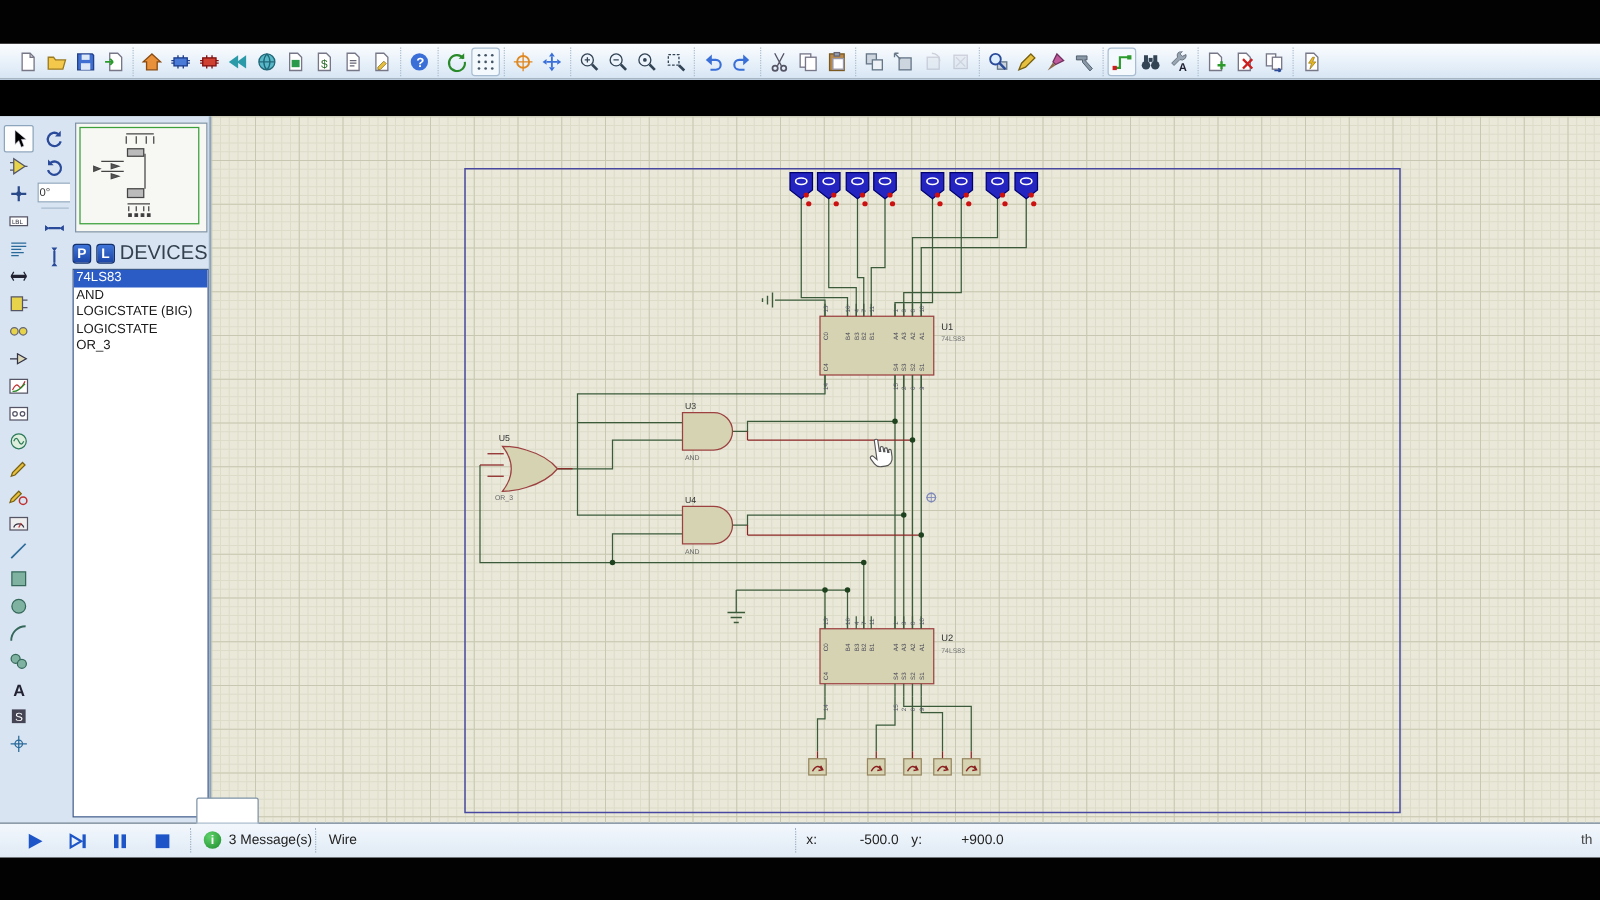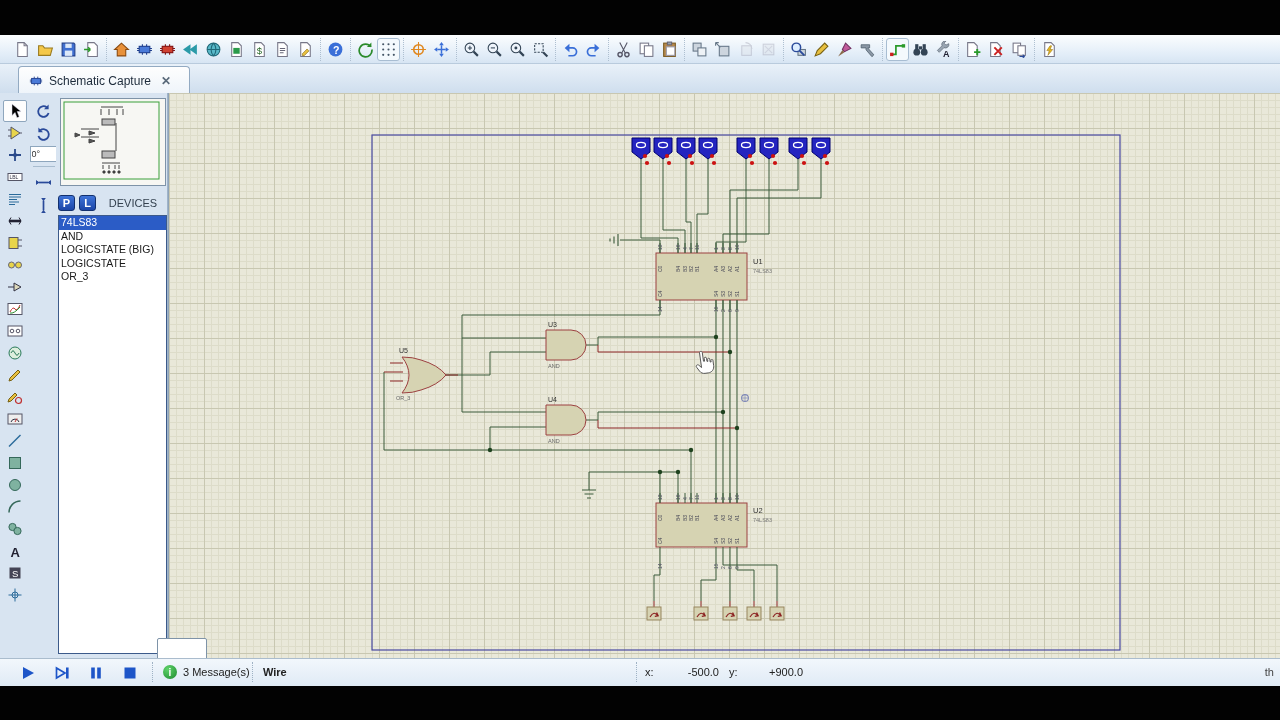--- a/index.html
+++ b/index.html
@@ -50,21 +50,21 @@
 
   #side-panel{position:absolute;left:56px;top:0;width:112px;height:565px;background:#d8e4f1;
     border-right:1px solid #9fb4c9;box-sizing:border-box;}
   #preview{position:absolute;left:4px;top:5px;width:104px;height:86px;background:#f7f7f3;
     border:1px solid #7e93a8;}
   #devices-header{position:absolute;left:2px;top:99px;width:108px;height:22px;
     display:flex;align-items:center;gap:4px;}
   .pl-btn{width:17px;height:16px;background:linear-gradient(#3f74d8,#1c46a8);color:#fff;
     border:1px solid #12306e;border-radius:3px;font-size:11px;font-weight:bold;
     display:flex;align-items:center;justify-content:center;padding:0;}
-  #devices-title{flex:1;text-align:center;font-size:11px;color:#33404e;}
+  #devices-title{flex:1;text-align:center;font-size:16px;color:#33404e;}
   #devices-list{position:absolute;left:2px;top:122px;width:107px;bottom:4px;background:#fff;
     border:1px solid #3c5a8a;overflow:hidden;}
   .device-row{font-size:10.5px;color:#1a1a1a;padding:0 2px;height:13.5px;line-height:13.5px;
     white-space:nowrap;}
   .device-row.selected{background:#2b5cc6;color:#fff;}
 
   
   #canvas{position:absolute;left:168px;top:0;width:1112px;height:565px;
     background-color:#e9e8d9;border-left:1px solid #90a4b8;box-sizing:border-box;
     background-image:
@@ -80,21 +80,21 @@
   
   #statusbar{position:absolute;top:658px;left:0;width:1280px;height:28px;
     background:linear-gradient(#f2f7fc,#dfeaf5);border-top:1px solid #aabccd;font-size:11px;color:#222;}
   .sim-btn{position:absolute;top:3px;width:24px;height:21px;background:transparent;border:none;
     padding:0;display:flex;align-items:center;justify-content:center;}
   .sim-btn svg{width:16px;height:16px;}
   .st-sep{position:absolute;top:3px;height:20px;border-left:1px dotted #9fb2c4;}
   #msg-area{position:absolute;left:163px;top:6px;display:flex;align-items:center;gap:6px;}
   #msg-icon{width:14px;height:14px;border-radius:50%;background:radial-gradient(circle at 35% 30%,#5fd36a,#1d8a2e);
     color:#fff;font-size:10px;font-weight:bold;display:flex;align-items:center;justify-content:center;}
-  #mode-label{position:absolute;left:263px;top:7px;font-weight:bold;}
+  #mode-label{position:absolute;left:263px;top:7px;}
   #coords{position:absolute;left:645px;top:7px;display:flex;}
   #coords .lbl{width:16px;}
   #coords .val{width:58px;text-align:right;margin-right:10px;}
   #units{position:absolute;right:6px;top:7px;color:#444;}
 </style>
 </head>
 <body>
 
 <svg width="0" height="0" style="position:absolute">
 <defs>
@@ -627,29 +627,20 @@
       </div>
       <div class="tb-group">
         <button class="tb-btn">
           <svg viewBox="0 0 16 16">
             <use href="#ic-erc"></use>
           </svg>
         </button>
       </div>
     </div>
 
-  <div id="tabbar">
-    <div id="tab">
-      <svg viewBox="0 0 16 16">
-          <use href="#ic-schematic"></use>
-        </svg>
-      <span class="tab-label">Schematic Capture</span>
-      <span class="tab-close">✕</span>
-    </div>
-  </div>
 
   <div id="workspace">
     <div id="left-tools">
       <div id="tool-col">
           <button class="tool-btn active">
             <svg viewBox="0 0 16 16">
               <use href="#st-cursor"></use>
             </svg>
           </button>
           <button class="tool-btn">

